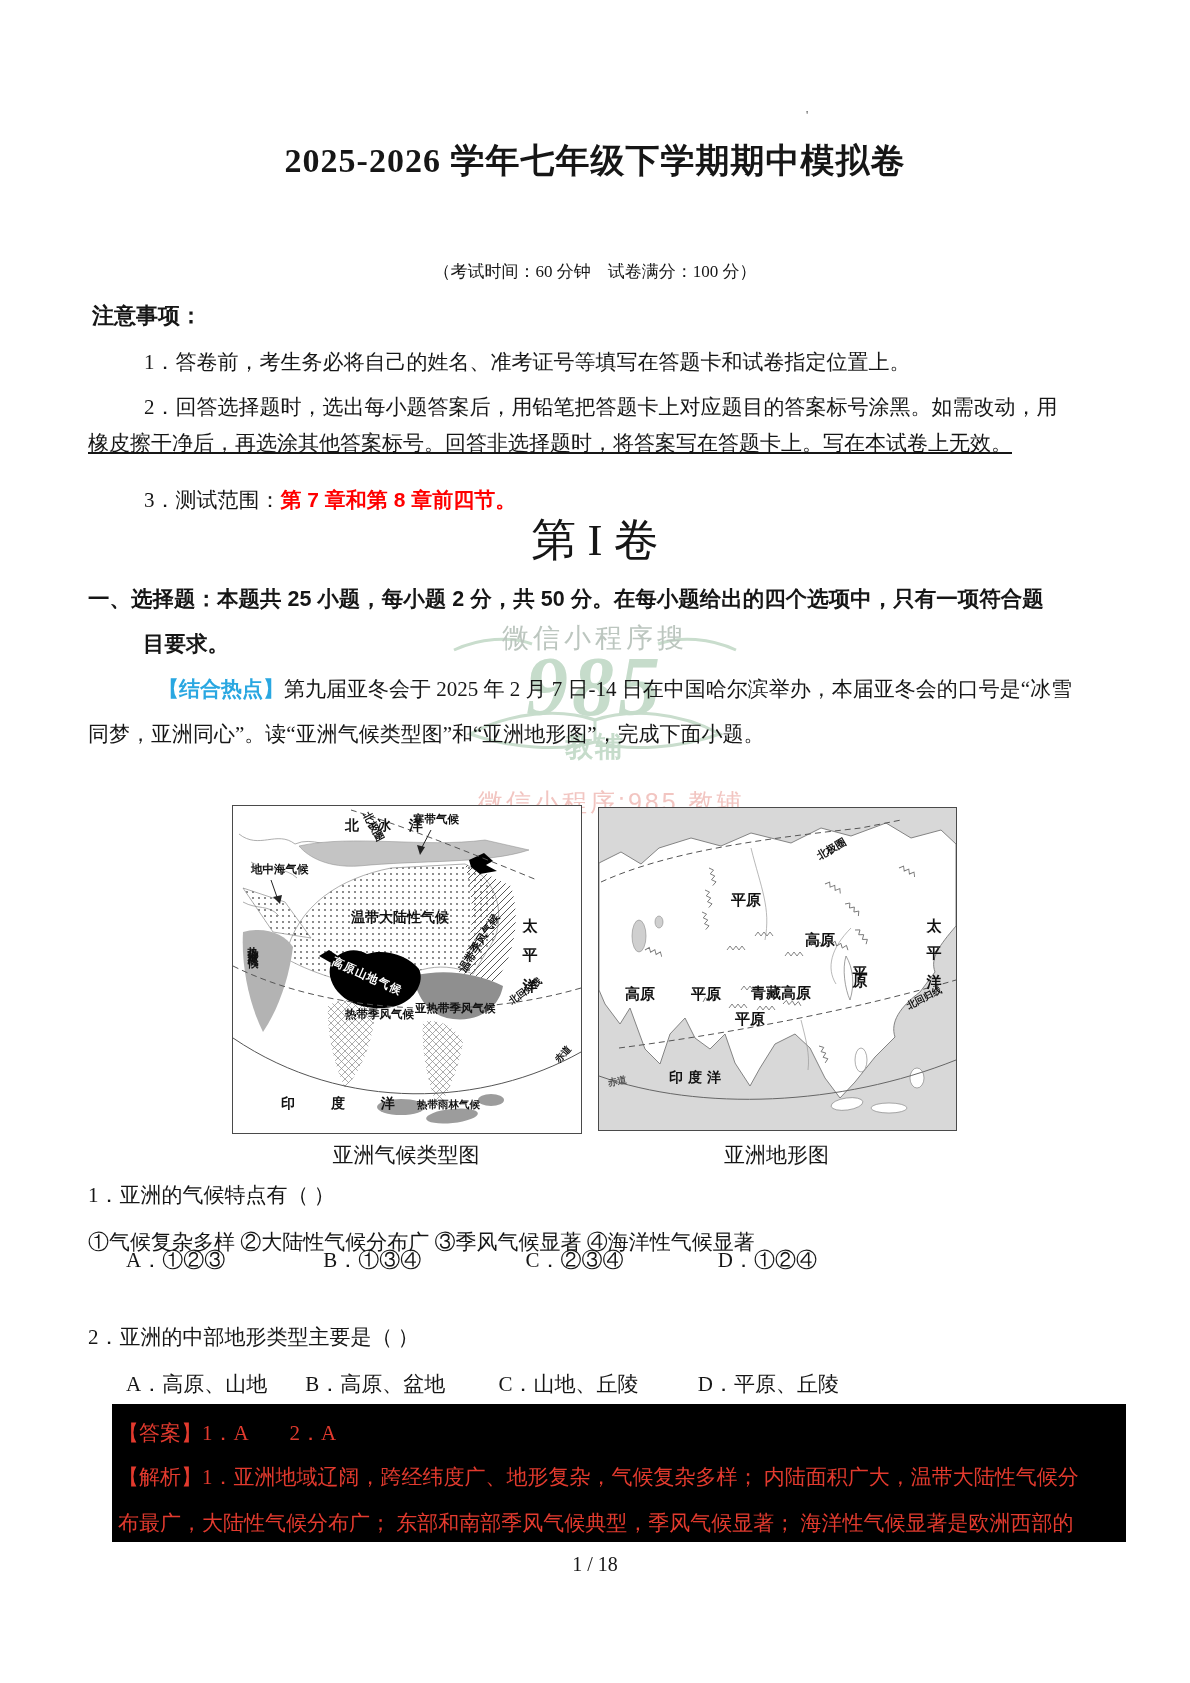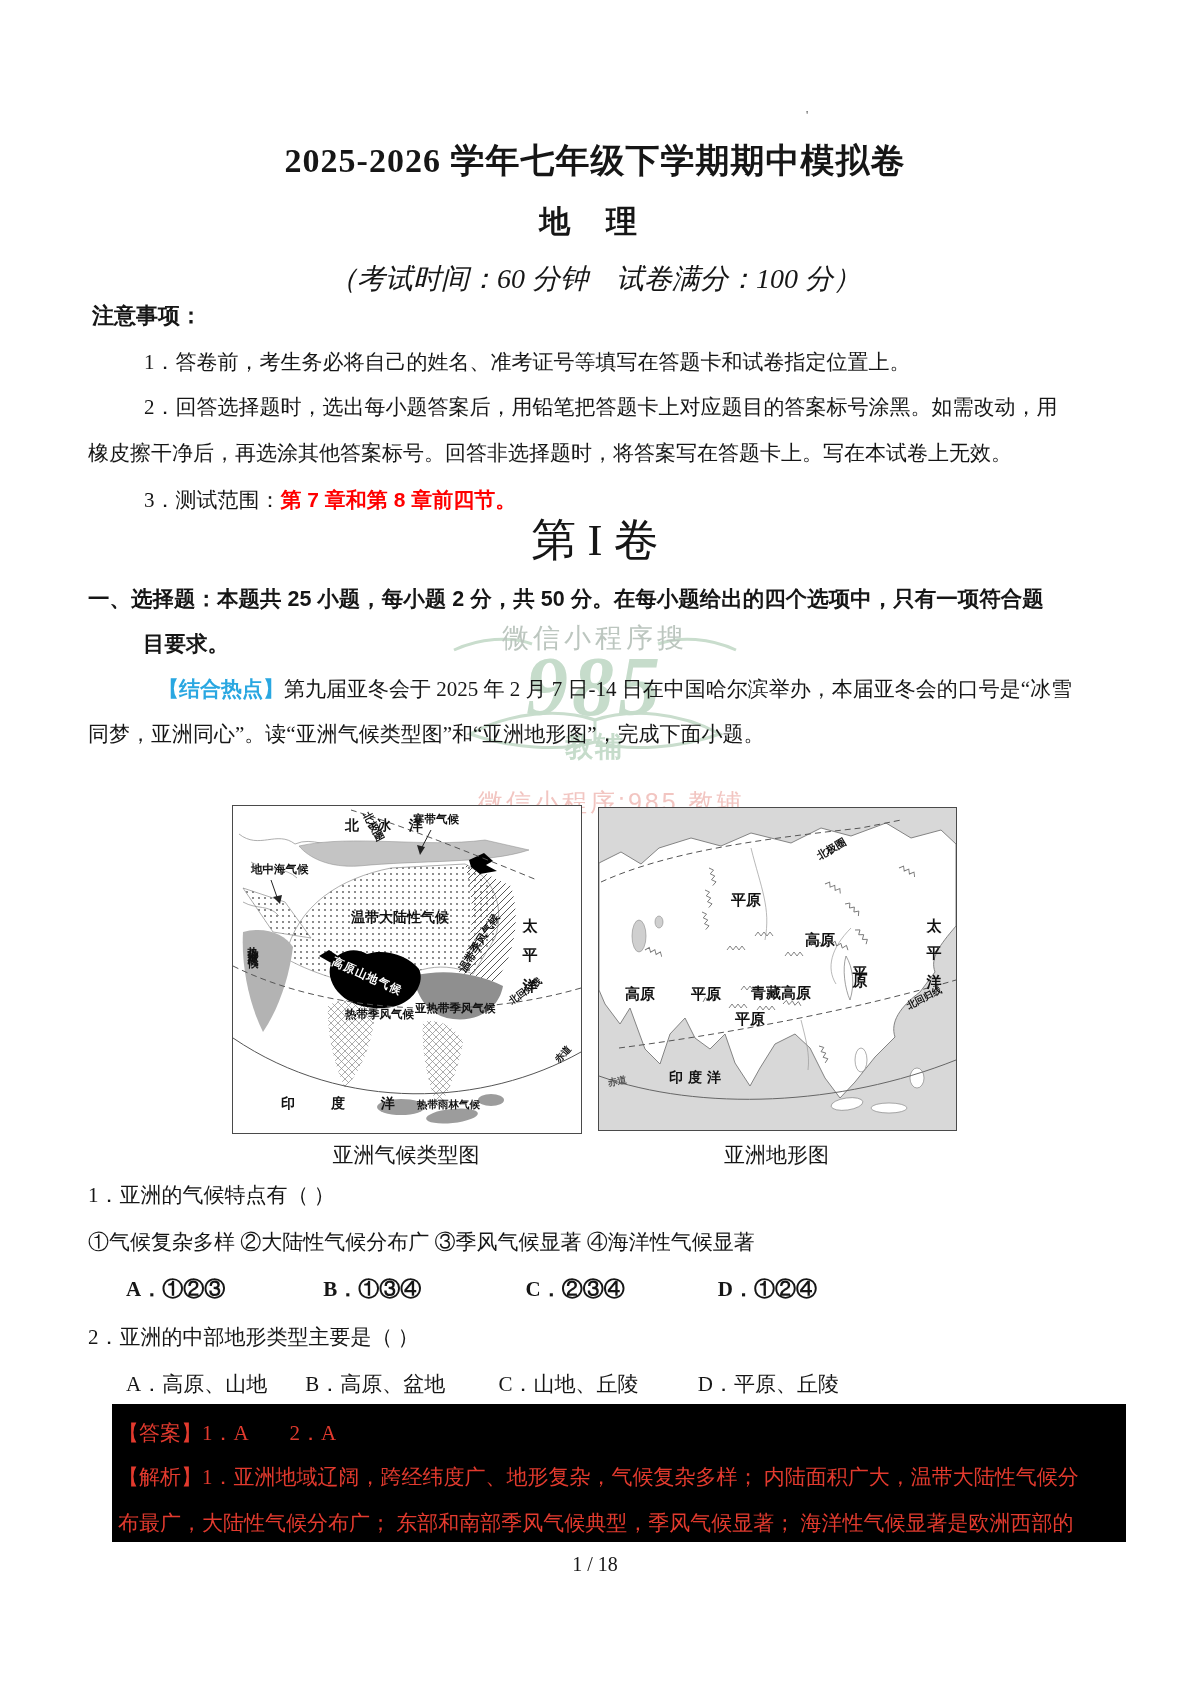--- a/index.html
+++ b/index.html
@@ -43,27 +43,26 @@
     </svg>
     <span class="wm-l1">微信小程序搜</span>
     <span class="wm-985">985</span>
     <span class="wm-l3">教辅</span>
   </div>
   <div class="wm-inline">微信小程序:985 教辅</div>
 
   <span class="abs" style="left:806px;top:108px;font-size:12px;color:#444;">'</span>
 
   <div class="abs center" style="top:138px;font-size:34px;font-weight:bold;letter-spacing:1px;">2025-2026 学年七年级下学期期中模拟卷</div>
-  <div class="abs center" style="top:201px;font-size:31px;font-weight:bold;letter-spacing:14px;">地 理</div>
-  <div class="abs center" style="top:260px;font-size:28px;font-style:italic;">（考试时间：60 分钟　试卷满分：100 分）</div>
+  <div class="abs center" style="top:260px;font-size:17px;">（考试时间：60 分钟　试卷满分：100 分）</div>
 
   <div class="abs hei" style="left:92px;top:301px;font-size:22px;">注意事项：</div>
   <div class="abs t21" style="left:144px;top:349px;">1．答卷前，考生务必将自己的姓名、准考证号等填写在答题卡和试卷指定位置上。</div>
   <div class="abs t21" style="left:144px;top:394px;">2．回答选择题时，选出每小题答案后，用铅笔把答题卡上对应题目的答案标号涂黑。如需改动，用</div>
-  <div class="abs t21" style="left:88px;top:440px;">橡皮擦干净后，再选涂其他答案标号。回答非选择题时，将答案写在答题卡上。写在本试卷上无效。</div>
+  <div class="abs t21" style="left:88px;top:430px;text-decoration:underline;">橡皮擦干净后，再选涂其他答案标号。回答非选择题时，将答案写在答题卡上。写在本试卷上无效。</div>
   <div class="abs t21" style="left:144px;top:486px;">
     <span>3．测试范围：</span><span class="hei red" style="font-size:21px;">第 7 章和第 8 章前四节。</span>
   </div>
 
   <div class="abs center" style="top:510px;font-size:45px;">第 I 卷</div>
   <div class="abs hei" style="left:88px;top:584px;font-size:21.5px;white-space:nowrap;">一、选择题：本题共 25 小题，每小题 2 分，共 50 分。在每小题给出的四个选项中，只有一项符合题</div>
   <div class="abs hei" style="left:143px;top:629px;font-size:21.5px;">目要求。</div>
 
   <div class="abs t21" style="left:158px;top:675px;">
     <span class="hei cyan" style="font-size:21px;">【结合热点】</span><span>第九届亚冬会于 2025 年 2 月 7 日-14 日在中国哈尔滨举办，本届亚冬会的口号是“冰雪</span>
@@ -201,21 +200,21 @@
     <span class="ml" style="left:8px;top:270px;font-size:9.5px;color:#555;transform:rotate(-10deg);transform-origin:left top;">赤道</span>
     <span class="ml vert" style="left:328px;top:98px;font-size:15px;letter-spacing:28px;">太平洋</span>
     <span class="ml" style="left:306px;top:194px;font-size:9.5px;transform:rotate(-27deg);transform-origin:left top;">北回归线</span>
   </div>
 
   <div class="abs" style="left:232px;top:1141px;width:348px;text-align:center;font-size:21px;">亚洲气候类型图</div>
   <div class="abs" style="left:598px;top:1141px;width:357px;text-align:center;font-size:21px;">亚洲地形图</div>
 
   <div class="abs t21" style="left:88px;top:1182px;">1．亚洲的气候特点有（  ）</div>
   <div class="abs t21" style="left:88px;top:1229px;">①气候复杂多样 ②大陆性气候分布广 ③季风气候显著 ④海洋性气候显著</div>
-  <div class="abs t21 qopt" style="left:126px;top:1276px;font-weight:bold;">
+  <div class="abs t21 qopt" style="left:126px;top:1247px;">
     <span style="width:192px;">A．①②③</span>
     <span style="width:197px;">B．①③④</span>
     <span style="width:187px;">C．②③④</span>
     <span>D．①②④</span>
   </div>
 
   <div class="abs t21" style="left:88px;top:1324px;">2．亚洲的中部地形类型主要是（  ）</div>
   <div class="abs t21 qopt" style="left:126px;top:1371px;">
     <span style="width:174px;">A．高原、山地</span>
     <span style="width:188px;">B．高原、盆地</span>

